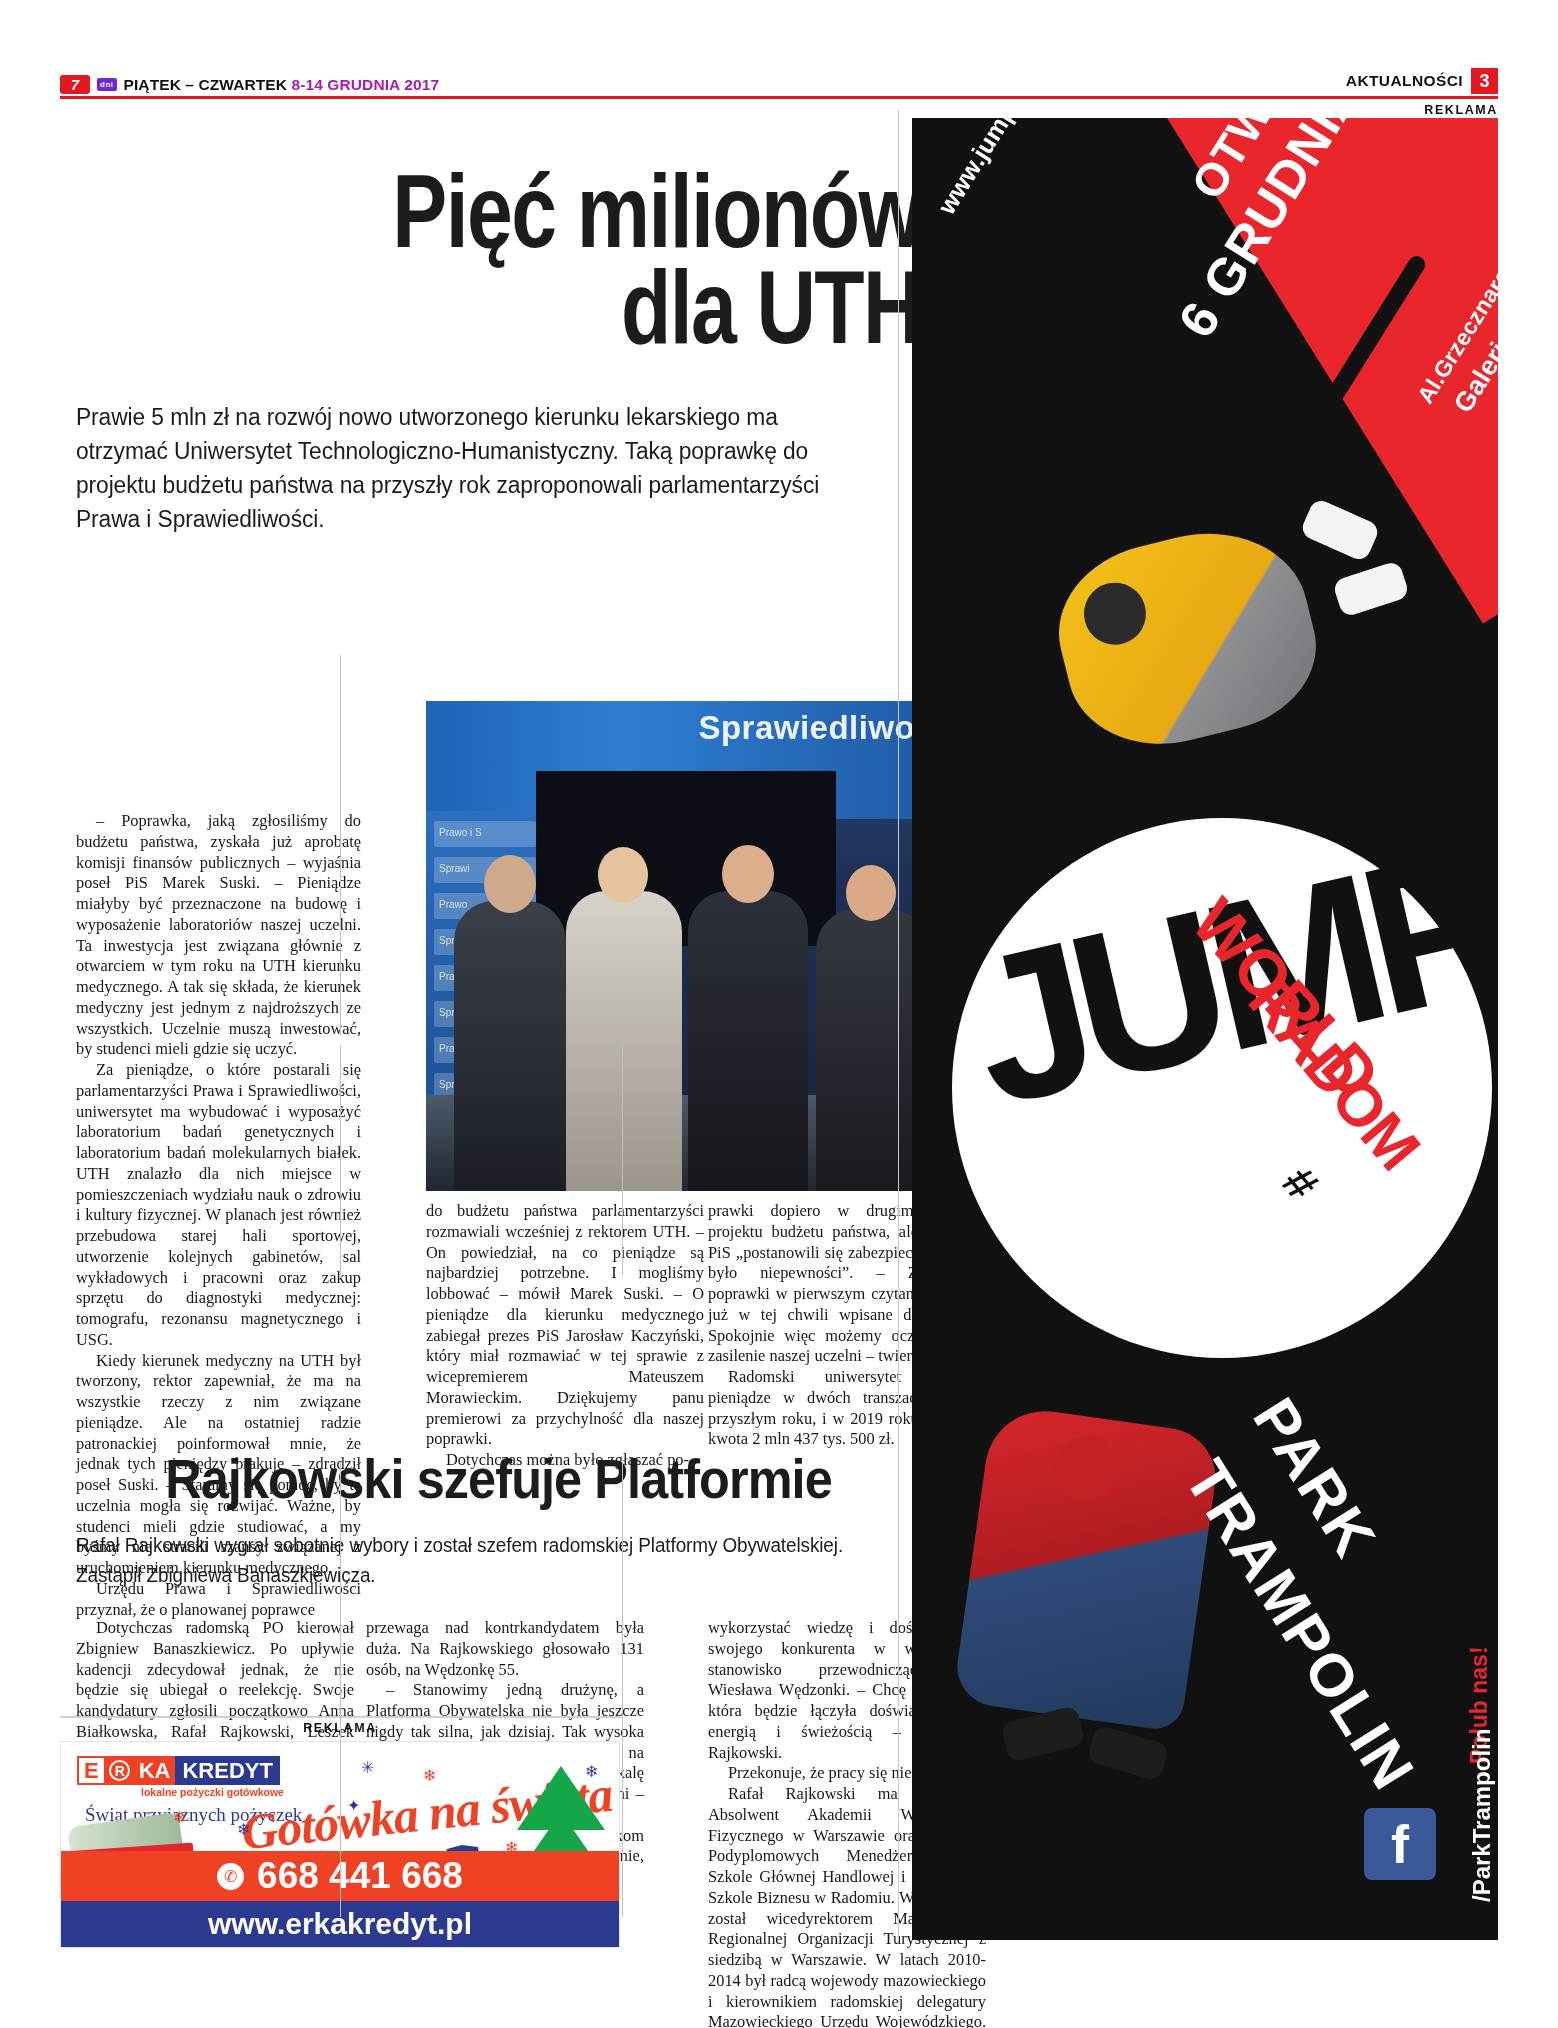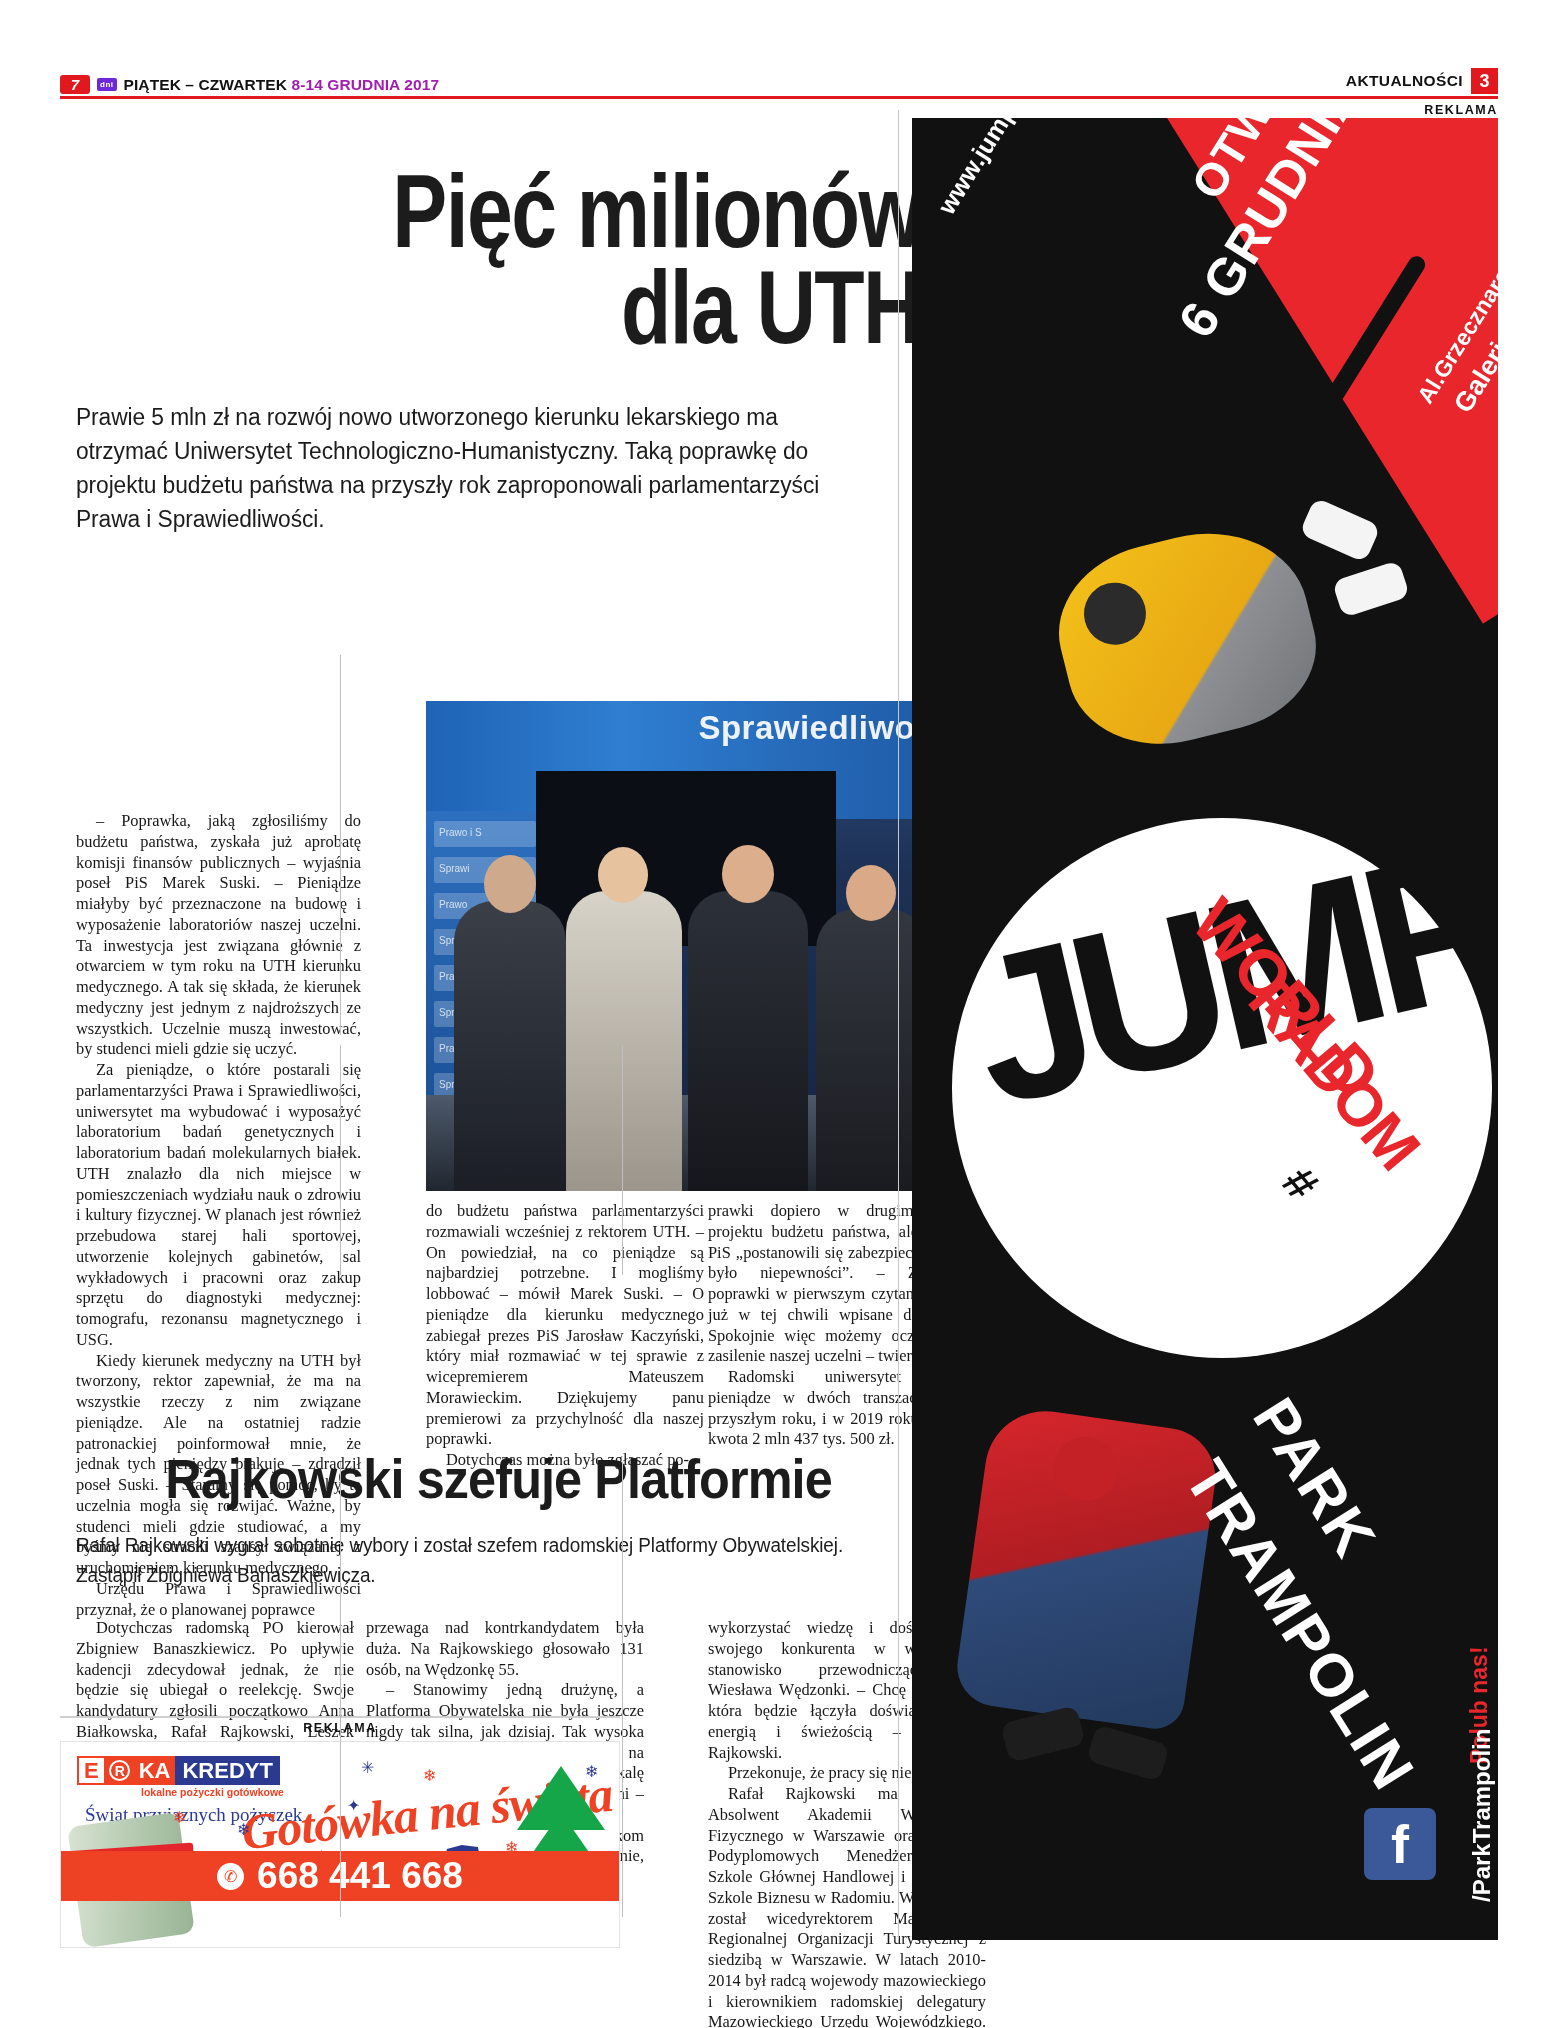--- a/index.html
+++ b/index.html
@@ -349,20 +349,23 @@
       <div class="flake r" style="left:112px;top:66px;">❄</div>
       <div class="flake" style="left:176px;top:78px;">❄</div>
       <div class="flake" style="left:524px;top:20px;">❄</div>
       <div class="flake r" style="left:444px;top:96px;">❄</div>
       <div class="flake" style="left:254px;top:104px;">✦</div>
 
       <div class="erka-phone">
         <div class="erka-ico">✆</div>
         <div class="num">668 441 668</div>
       </div>
+      <div class="erka-www">
+        <span>www.erkakredyt.pl</span>
+      </div>
     </div>
   </div>
 
   <div class="ad-right-label">
     <span class="rek-label">REKLAMA</span>
   </div>
 
   <div class="ad-right">
     <div class="jw-red"></div>
     <div class="jw-black-diag"></div>

